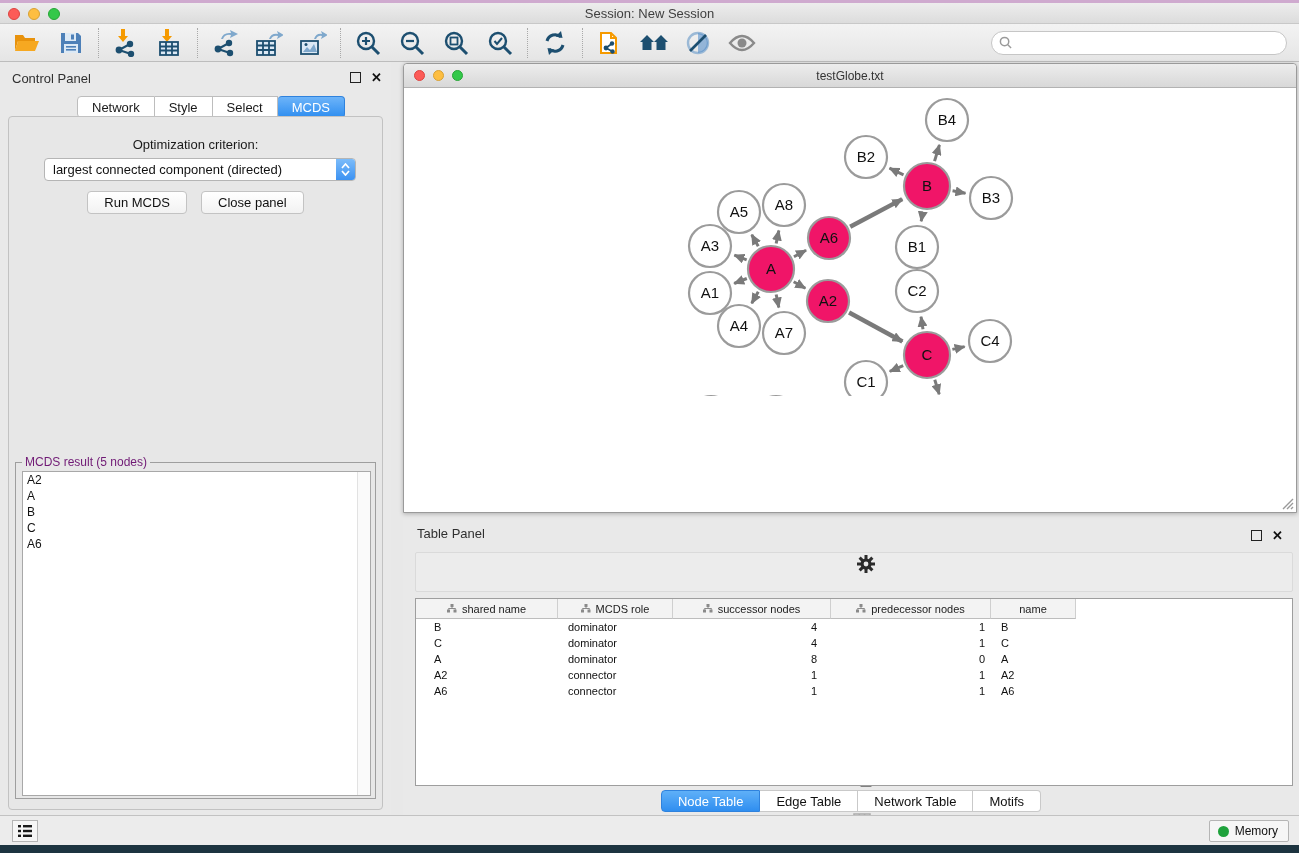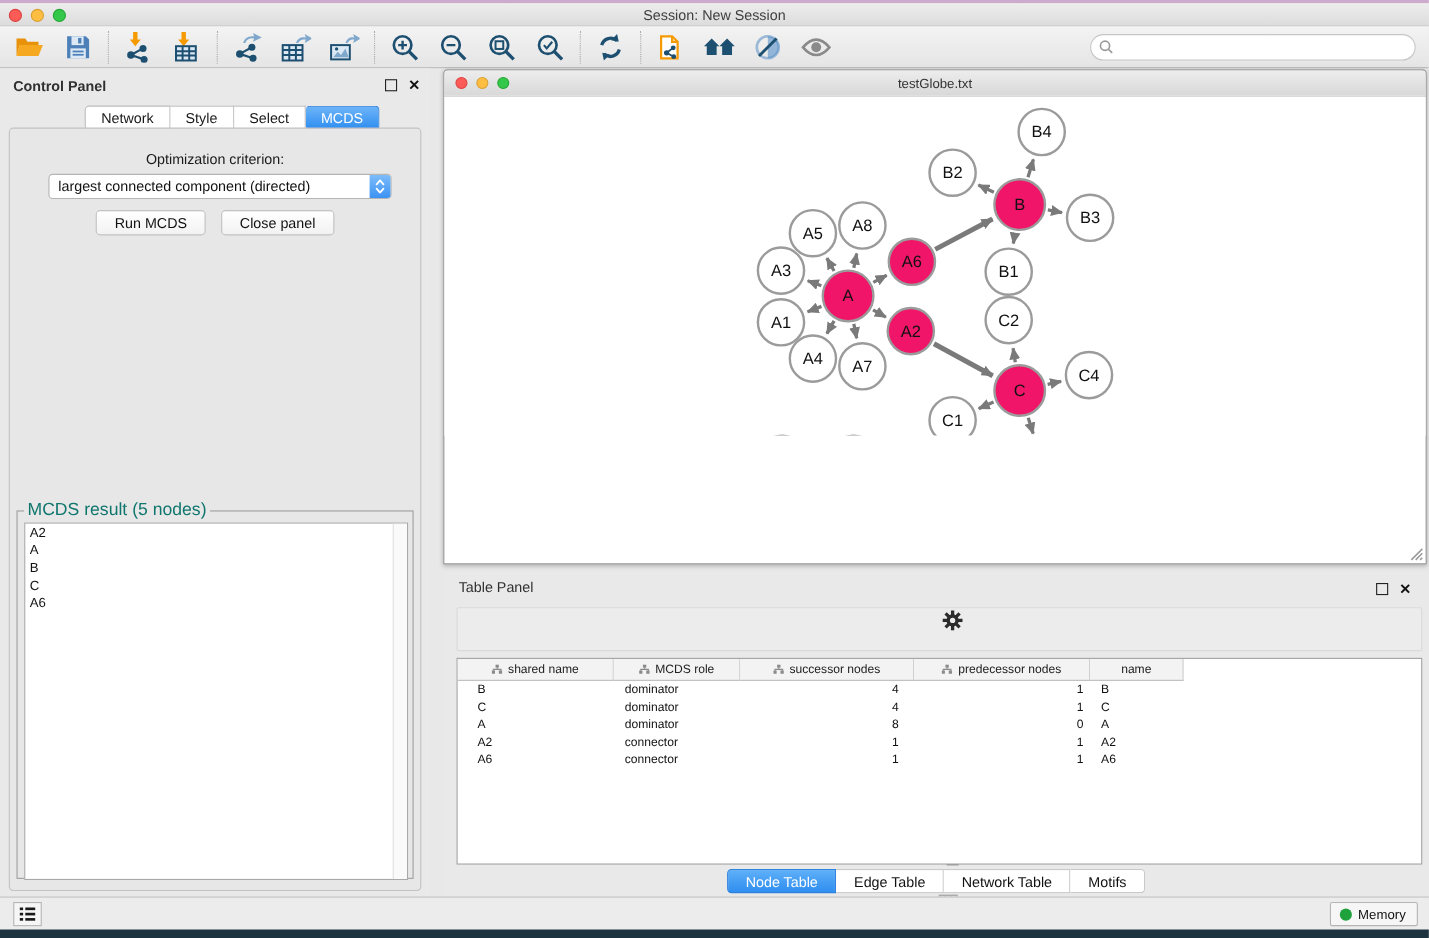--- a/index.html
+++ b/index.html
@@ -25,21 +25,21 @@
   .tb-group { display:flex; align-items:center; gap:14px; padding:0 12px; }
   .tb-sep { width:1px; height:30px; border-left:1px dotted #a9a9a9; }
   .tb-btn { width:30px; height:30px; display:flex; align-items:center; justify-content:center; cursor:pointer; }
   .tb-spacer { flex:1; }
   .searchbox { display:flex; align-items:center; width:296px; height:24px; background:#fff;
     border:1px solid #c6c6c6; border-radius:12px; margin-right:2px; padding-left:7px; gap:5px; }
   .searchbox input { border:none; outline:none; flex:1; height:20px; font-size:12px; background:transparent; }
 
   
   .control-panel { position:absolute; left:0; top:62px; width:391px; height:753px; background:#e9e9e9; }
-  .panel-head { position:absolute; left:12px; top:9px; font-size:13px; color:#303030;font-weight:bold; }
+  .panel-head { position:absolute; left:12px; top:9px; font-size:13px; color:#303030; }
   .panel-ctrl { position:absolute; top:9px; display:flex; gap:10px; }
   .cp-ctrl { right:9px; }
   .float-box { width:11px; height:11px; border:1.6px solid #222; display:inline-block; margin-top:1px; }
   .x-glyph { font-size:13px; font-weight:bold; color:#111; line-height:13px; }
 
   .cp-tabs { position:absolute; left:77px; top:34px; display:flex; }
   .cp-tab { height:22px; padding:0 14px; background:#fff; border:1px solid #bdbdbd; border-left:none;
     font-size:13px; color:#1a1a1a; display:flex; align-items:center; }
   .cp-tab:first-child { border-left:1px solid #bdbdbd; border-radius:4px 0 0 4px; }
   .cp-tab.active { background:linear-gradient(#6db4f9,#2f8ef0); color:#fff; border-color:#2f82dd;
@@ -54,21 +54,21 @@
   .criterion .stepper { width:19px; height:21px; border-radius:0 3px 3px 0;
     background:linear-gradient(#7cbcfa,#3c92f2); display:flex; flex-direction:column;
     align-items:center; justify-content:center; gap:1px; }
   .criterion .stepper svg { display:block; }
   .btn-row { position:absolute; left:0; top:74px; width:100%; display:flex; justify-content:center; gap:14px; }
   .push-btn { height:23px; padding:0 16px; background:linear-gradient(#ffffff,#f2f2f2);
     border:1px solid #c3c3c3; border-radius:4px; font-size:13px; color:#111; cursor:pointer; }
 
   .result-fieldset { position:absolute; left:6px; top:338px; width:361px; height:344px;
     border:1px solid #9e9e9e; background:transparent; }
-  .result-fieldset legend { font-size:16px; color:#0f766e; margin-left:6px; padding:0 3px; }
+  .result-fieldset legend { font-size:12px; color:#701a75; margin-left:6px; padding:0 3px; }
   .result-list { position:absolute; left:6px; top:2px; width:349px; height:325px; background:#fff;
     border:1px solid #a8a8a8; overflow:hidden; }
   .result-scroll { position:absolute; right:0; top:0; width:13px; height:100%; background:#fafafa;
     border-left:1px solid #e2e2e2; }
   .list-item { font-size:12px; color:#111; line-height:16px; padding-left:4px; cursor:default; }
 
   
   .net-window { position:absolute; left:403px; top:63px; width:894px; height:450px;
     background:#fff; border:1px solid #9a9a9a; border-radius:4px 4px 0 0;
     box-shadow:0 1px 4px rgba(0,0,0,0.25); }

